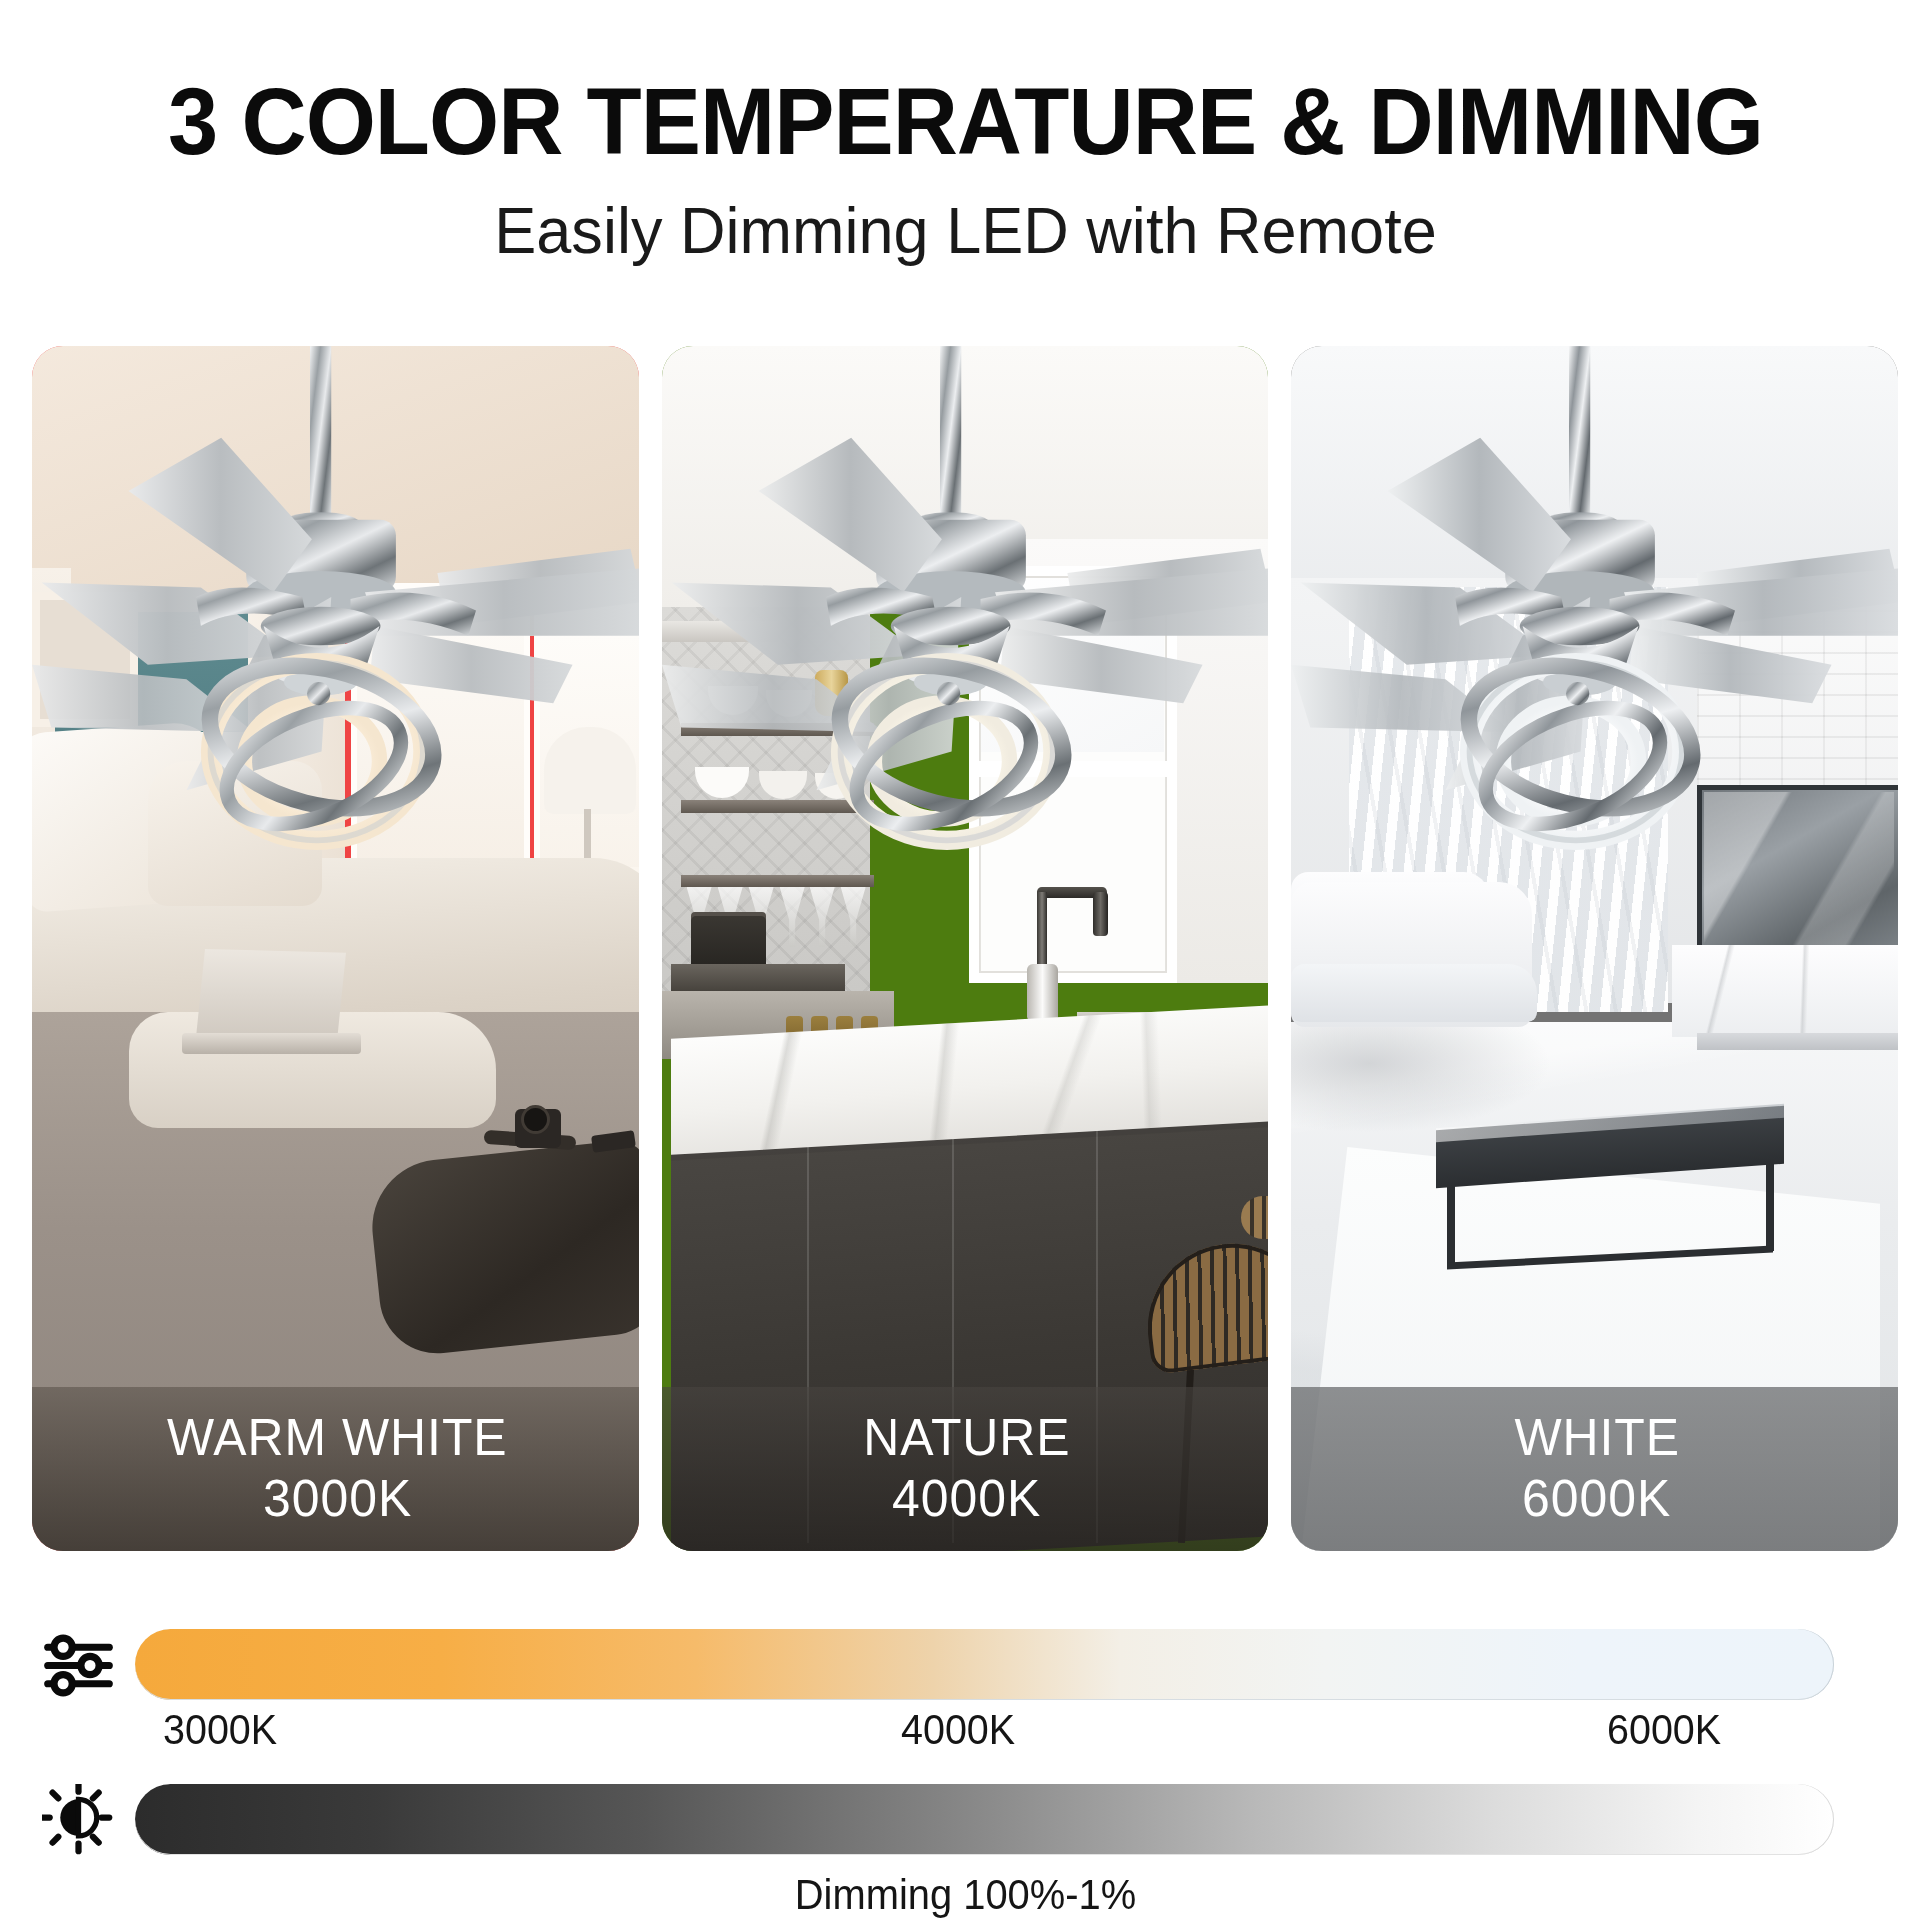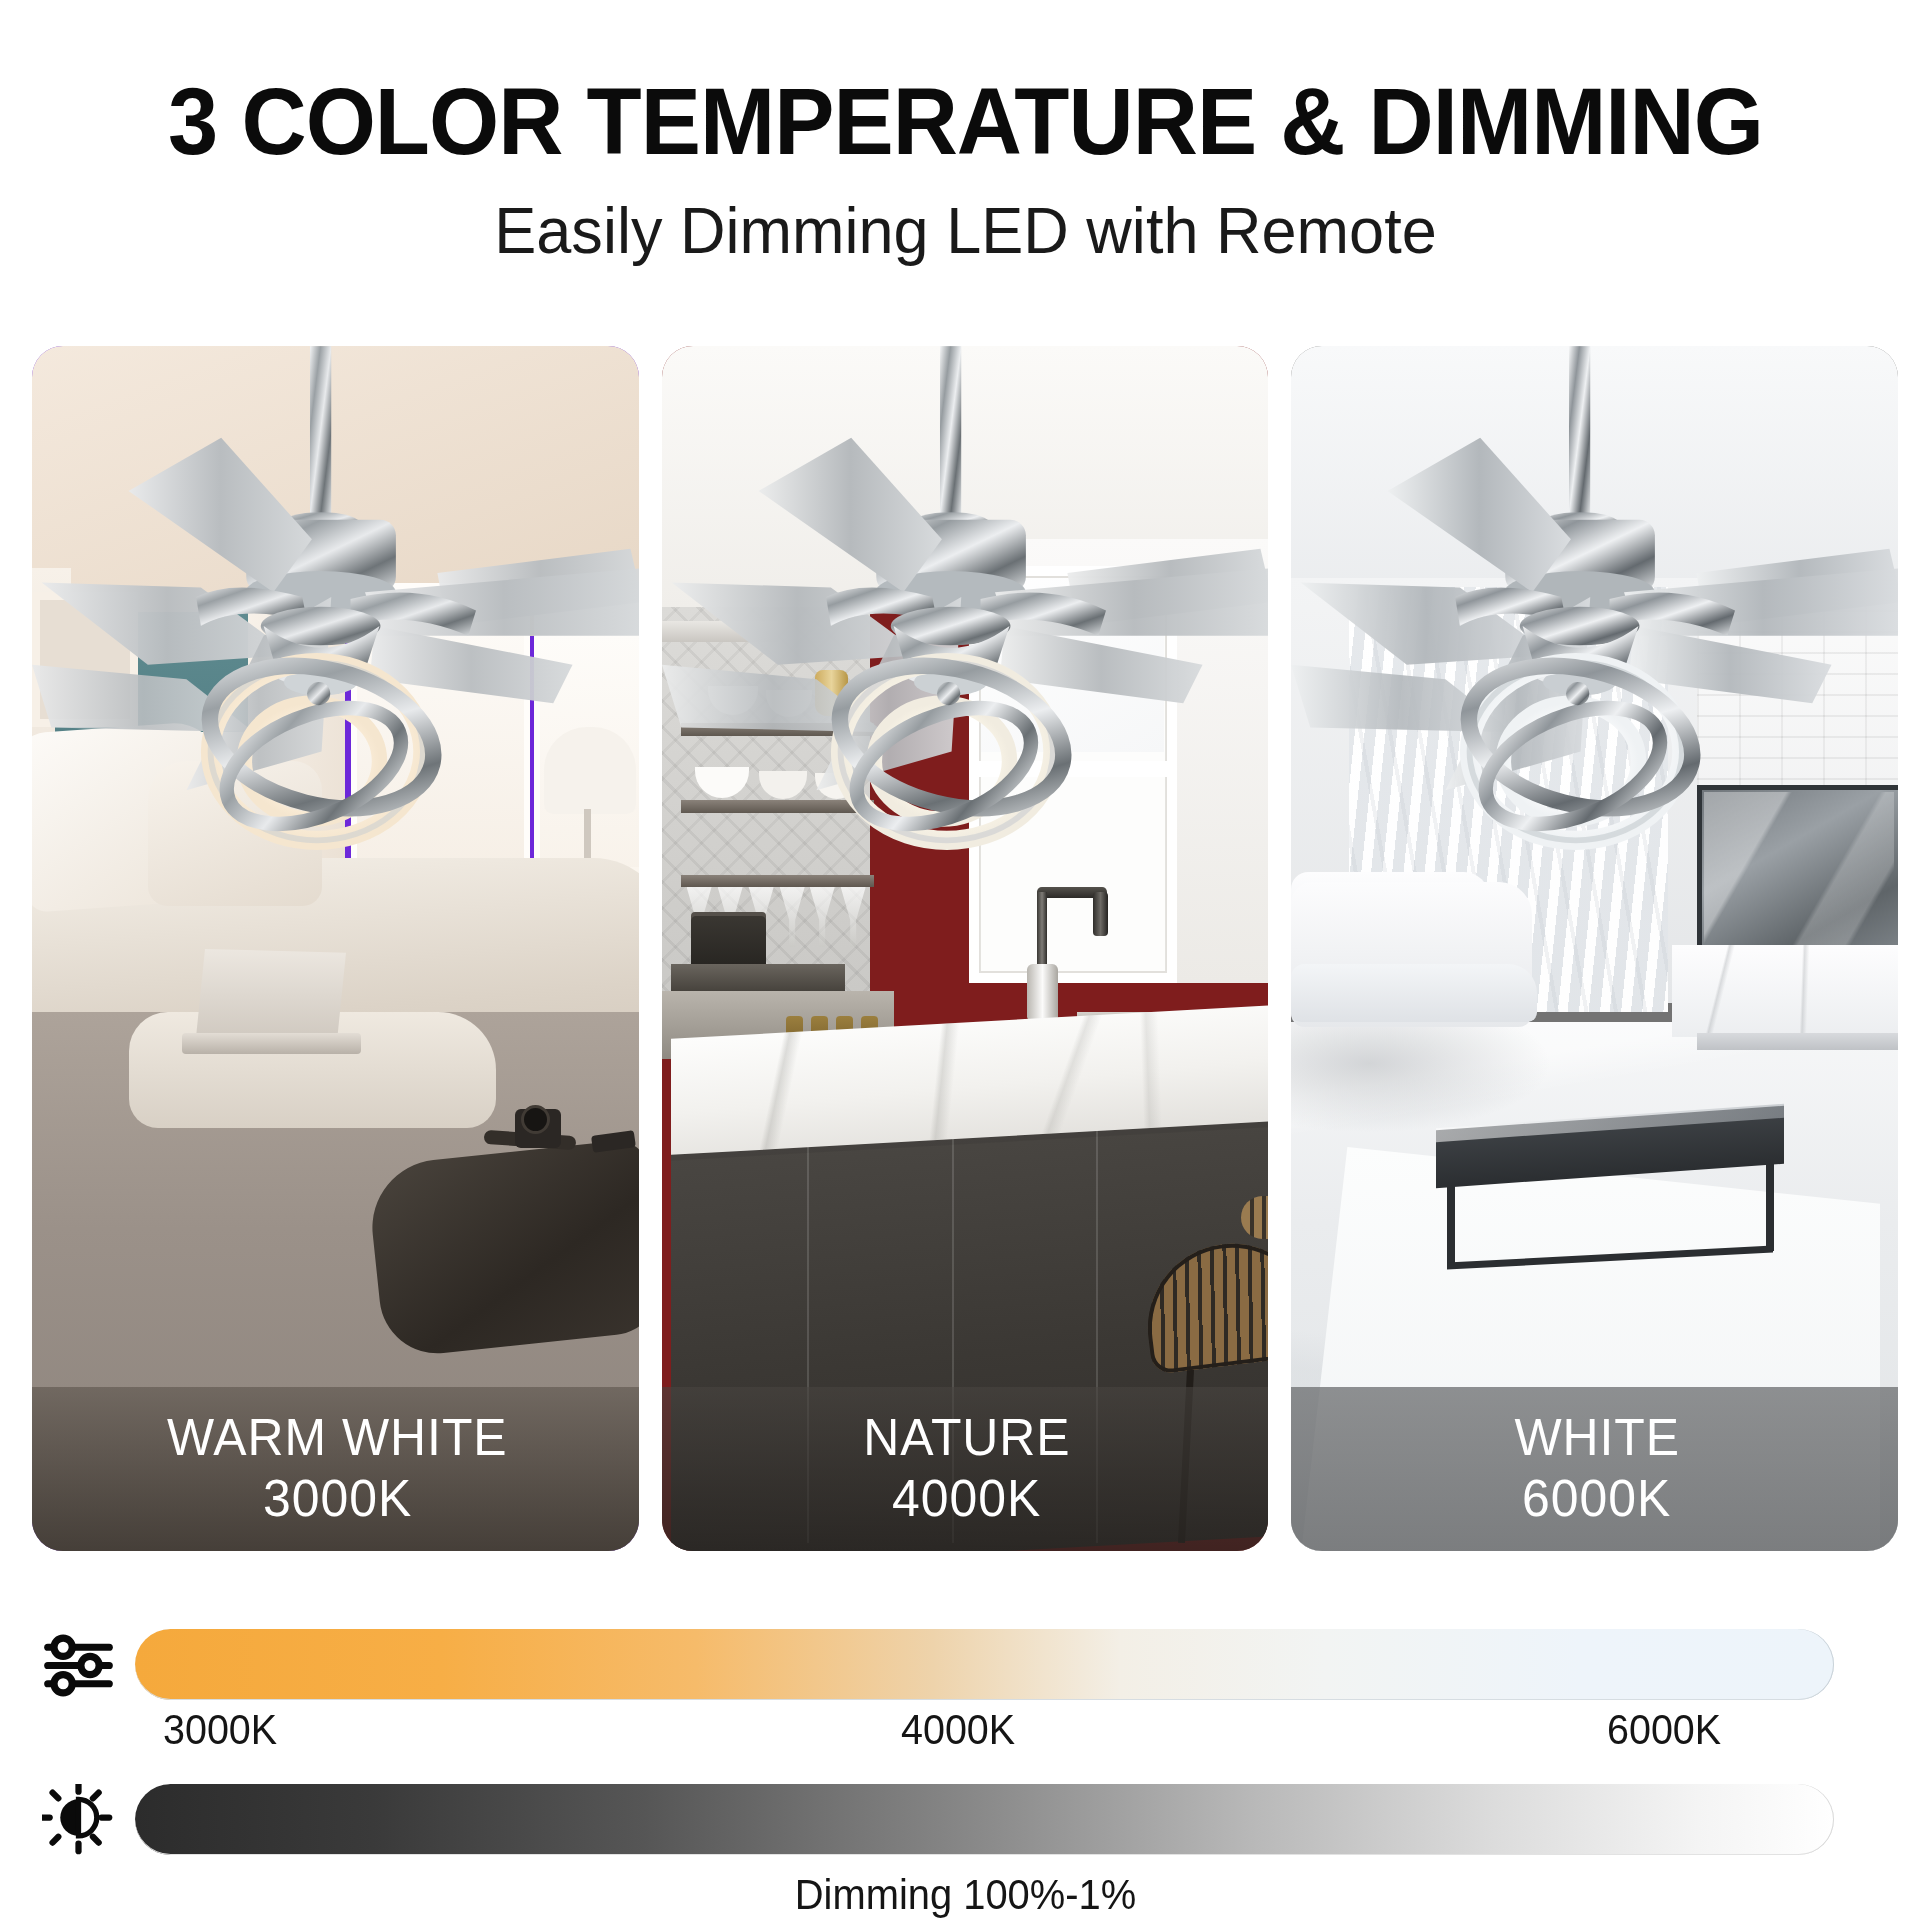--- a/index.html
+++ b/index.html
@@ -23,22 +23,22 @@
     transform:scaleX(0.97); transform-origin:center;
   }
 
   
   .panels { position:absolute; left:32px; top:346px; width:1866px; height:1205px;
             display:flex; gap:23px; }
   .panel { position:relative; width:611px; height:1205px; border-radius:31px;
            overflow:hidden; }
 
   
-  .p1 { background:#6d28d9; }
-  .p2 { background:#7f1d1d; }
+  .p1 { background:#ef4444; }
+  .p2 { background:#4d7c0f; }
   .p3 { background:#737373; }
 
   
   .sc { position:absolute; inset:0; }
   .rect { position:absolute; }
 
   
   .p1 .ceiling { left:0; top:0; width:611px; height:290px;
       background:linear-gradient(160deg,#f4e9dd 0%,#e6d6c4 100%); }
   .p1 .wallTeal { left:23px; top:266px; width:193px; height:241px;

